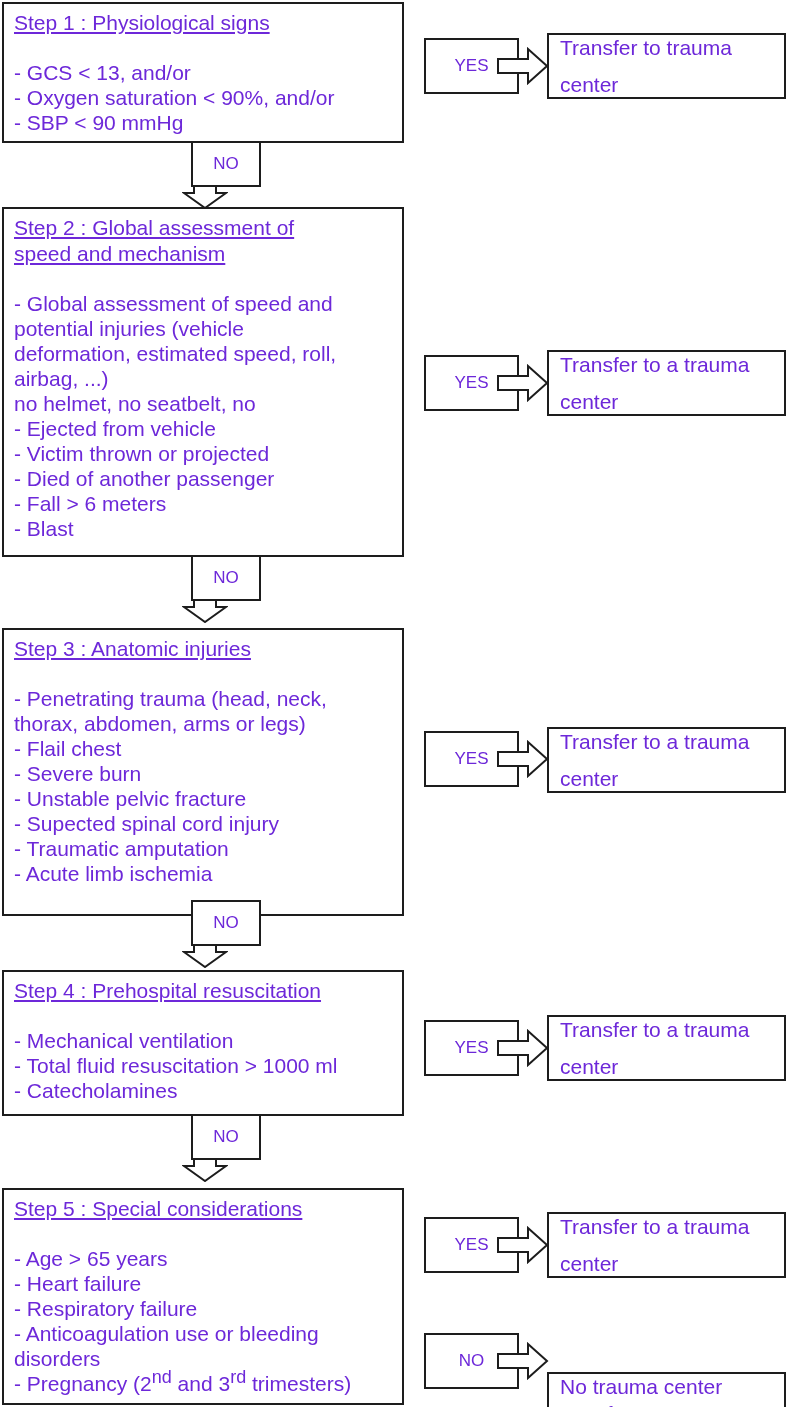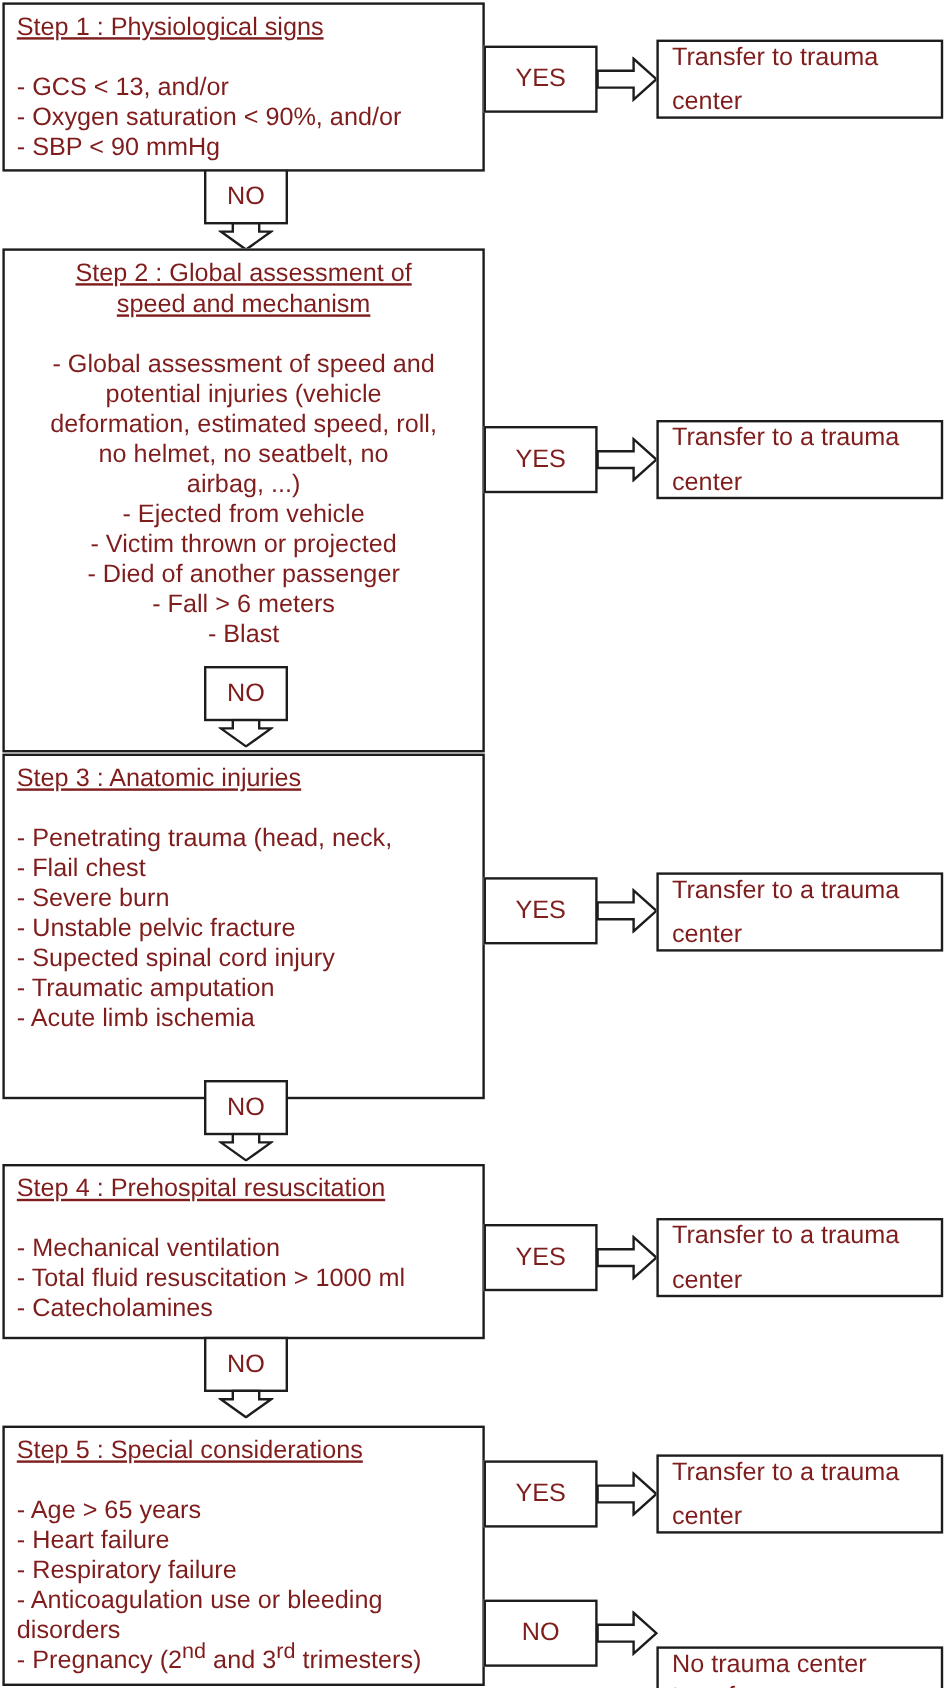--- a/index.html
+++ b/index.html
@@ -1,23 +1,23 @@
 <!DOCTYPE html>
 <html><head>
 <meta charset="utf-8">
 <style>
   html,body{margin:0;padding:0;background:#ffffff;}
   #canvas{position:relative;width:788px;height:1407px;background:#ffffff;
-          font-family:"Liberation Sans",sans-serif;color:#7f1d1d;overflow:hidden;}
+          font-family:"Liberation Sans",sans-serif;color:#6d28d9;overflow:hidden;}
   .box{position:absolute;background:#ffffff;border:2px solid #1d1d1d;box-sizing:border-box;}
   .step{left:2px;width:402px;padding:6px 10px;font-size:21px;line-height:25px;}
   .title{margin-bottom:24px;}
   .title-line{text-decoration:underline;line-height:26px;white-space:nowrap;}
   .crit-line{white-space:nowrap;}
-  .lbl{display:flex;align-items:center;justify-content:center;font-size:21px;}
+  .lbl{display:flex;align-items:center;justify-content:center;font-size:17px;margin-left:21px;}
   .yesbox{left:403px;width:95px;height:56px;}
   .nodown{left:170px;width:70px;height:46px;}
   .result{left:547px;width:239px;height:66px;display:flex;flex-direction:column;
           justify-content:space-between;padding-left:11px;font-size:21px;line-height:25px;}
   .arr{position:absolute;}
   sup{font-size:18px;line-height:0;}
 </style>
 </head>
 <body>
 
@@ -39,31 +39,31 @@
   </svg>
   <div class="box result" style="top:33px;">
     <div>Transfer to trauma</div>
     <div>center</div>
   </div>
   <div class="box lbl nodown" style="top:141px;">NO</div>
   <svg class="arr" style="left:182px;top:185px;" width="46" height="24" viewBox="0 0 46 24">
     <polygon points="12,1 12,8 2,8 23,23 44,8 34,8 34,1" fill="#ffffff" stroke="#1d1d1d" stroke-width="2"></polygon>
   </svg>
 
-  <div class="box step" style="top:207px;height:420px;text-align:center;">
+  <div class="box step" style="top:207px;height:350px;">
     <div class="title">
       <div class="title-line">Step 2 : Global assessment of</div>
       <div class="title-line">speed and mechanism</div>
     </div>
     <div>
       <div class="crit-line">- Global assessment of speed and</div>
       <div class="crit-line">potential injuries (vehicle</div>
       <div class="crit-line">deformation, estimated speed, roll,</div>
+      <div class="crit-line">airbag, ...)</div>
       <div class="crit-line">no helmet, no seatbelt, no</div>
-      <div class="crit-line">airbag, ...)</div>
       <div class="crit-line">- Ejected from vehicle</div>
       <div class="crit-line">- Victim thrown or projected</div>
       <div class="crit-line">- Died of another passenger</div>
       <div class="crit-line">- Fall &gt; 6 meters</div>
       <div class="crit-line">- Blast</div>
     </div>
   </div>
   <div class="box lbl yesbox" style="top:355px;">YES</div>
   <svg class="arr" style="left:497px;top:364px;" width="52" height="38" viewBox="0 0 52 38">
     <polygon points="1,12 31,12 31,2 50,19 31,36 31,26 1,26" fill="#ffffff" stroke="#1d1d1d" stroke-width="2"></polygon>
@@ -76,20 +76,21 @@
   <svg class="arr" style="left:182px;top:599px;" width="46" height="24" viewBox="0 0 46 24">
     <polygon points="12,1 12,8 2,8 23,23 44,8 34,8 34,1" fill="#ffffff" stroke="#1d1d1d" stroke-width="2"></polygon>
   </svg>
 
   <div class="box step" style="top:628px;height:288px;">
     <div class="title">
       <div class="title-line">Step 3 : Anatomic injuries</div>
     </div>
     <div>
       <div class="crit-line">- Penetrating trauma (head, neck,</div>
+      <div class="crit-line">thorax, abdomen, arms or legs)</div>
       <div class="crit-line">- Flail chest</div>
       <div class="crit-line">- Severe burn</div>
       <div class="crit-line">- Unstable pelvic fracture</div>
       <div class="crit-line">- Supected spinal cord injury</div>
       <div class="crit-line">- Traumatic amputation</div>
       <div class="crit-line">- Acute limb ischemia</div>
     </div>
   </div>
   <div class="box lbl yesbox" style="top:731px;">YES</div>
   <svg class="arr" style="left:497px;top:740px;" width="52" height="38" viewBox="0 0 52 38">

